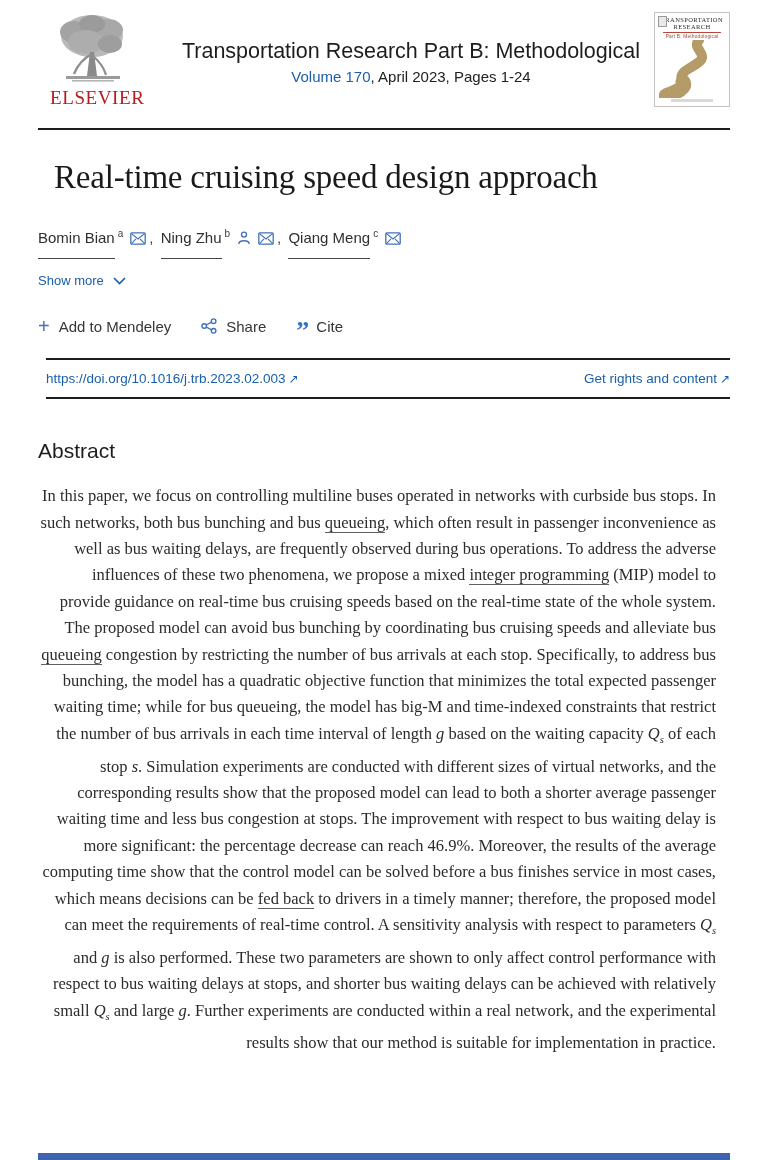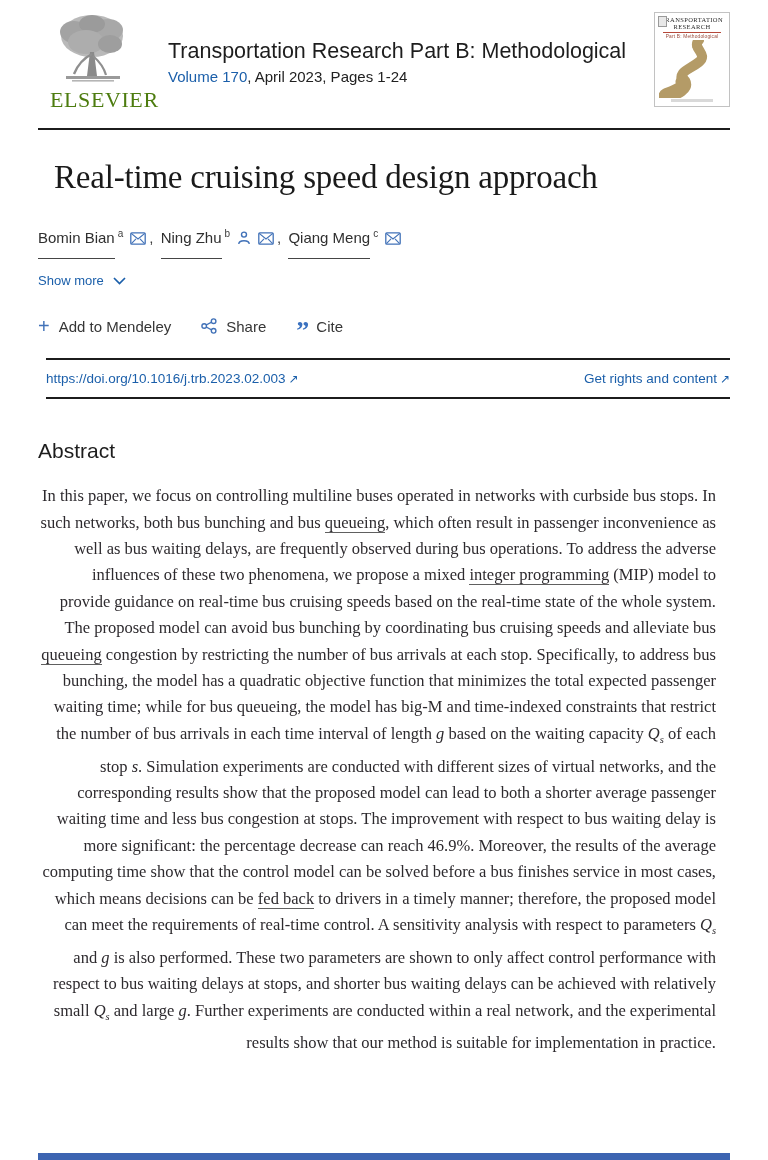--- a/index.html
+++ b/index.html
@@ -8,24 +8,24 @@
     font-family:"Liberation Sans",sans-serif;color:#212121;
     -webkit-font-smoothing:antialiased;
   }
   .page{padding:0 38px;}
 
   
   .banner{display:flex;align-items:flex-start;padding-top:12px;height:106px;}
   .logo-block{width:118px;flex:0 0 auto;text-align:left;padding-left:12px;}
   .logo-block svg{display:block;}
   .elsevier-word{
-    font-family:"Liberation Serif",serif;color:#4d7c0f;font-size:22px;
+    font-family:"Liberation Serif",serif;color:#b91c1c;font-size:19px;
     letter-spacing:.6px;margin-top:1px;font-weight:400;
   }
-  .banner-mid{flex:1;text-align:left;padding-top:27px;min-width:0;}
+  .banner-mid{flex:1;text-align:center;padding-top:27px;min-width:0;}
   .journal-title{font-size:21.5px;color:#1d1d1d;line-height:1.2;cursor:pointer;}
   .journal-meta{margin-top:3px;font-size:15px;color:#212121;}
   .journal-meta .vol-link{color:#1b5faa;cursor:pointer;}
   .cover{
     flex:0 0 auto;width:76px;height:95px;border:1px solid #c2c2c2;background:#fff;
     box-sizing:border-box;padding:3px 2px 2px;position:relative;cursor:pointer;
   }
   .cover-head{position:relative;text-align:center;}
   .cover-minilogo{position:absolute;left:1px;top:0;width:7px;height:9px;border:1px solid #9a9a9a;background:#e8e8e8;}
   .cover-t1,.cover-t2{font-family:"Liberation Serif",serif;font-size:6.5px;letter-spacing:.4px;color:#2b2b2b;line-height:1.15;}

